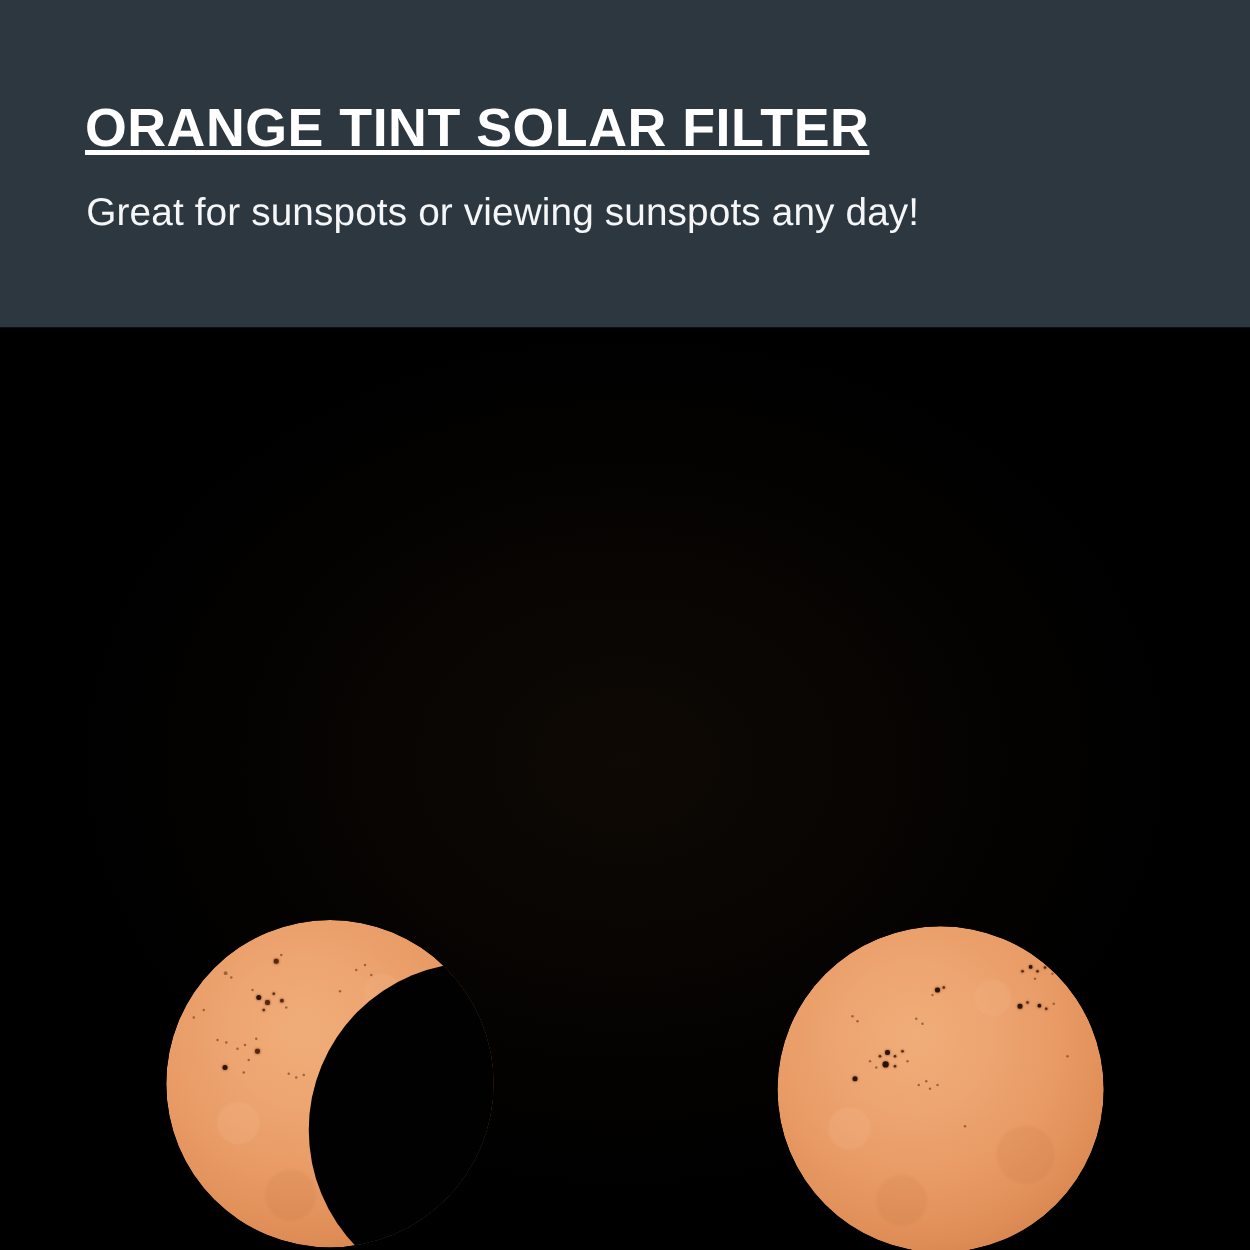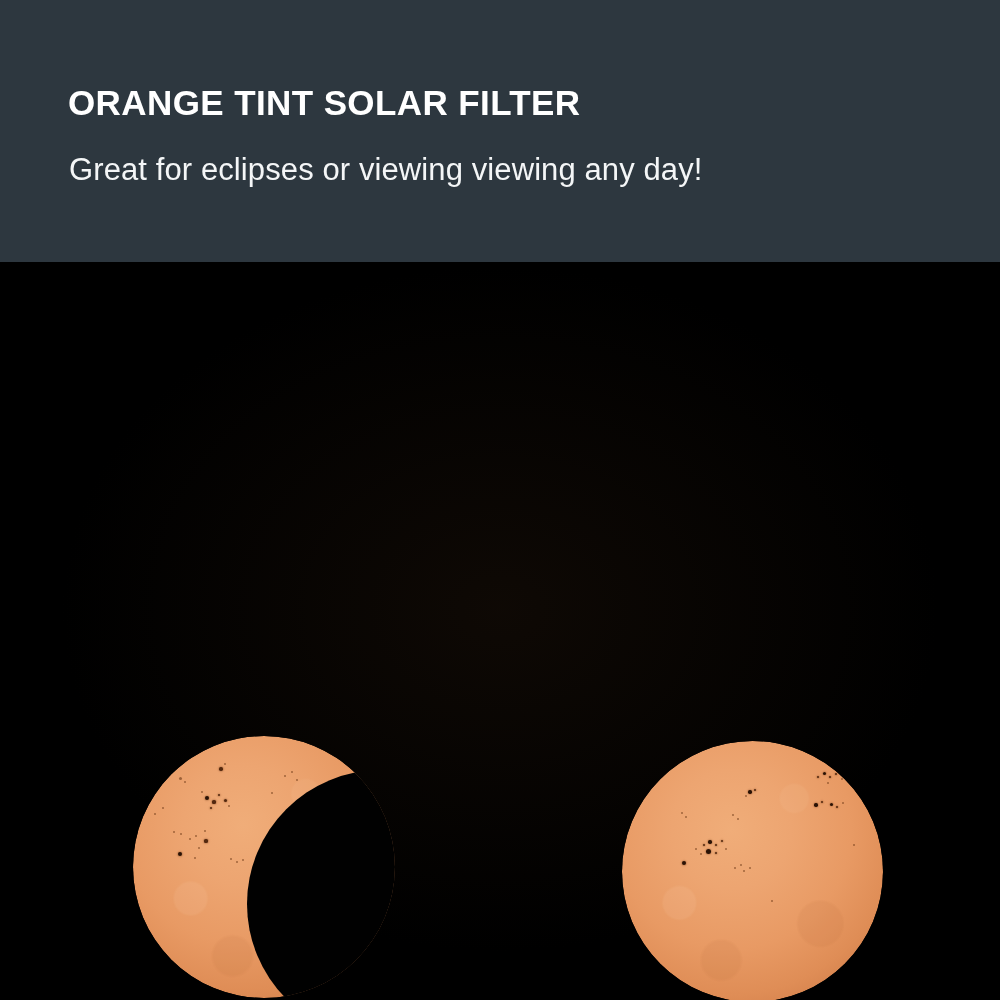--- a/index.html
+++ b/index.html
@@ -24,27 +24,28 @@
     background:#2d373f;
   }
   #header-inner {
     position:absolute;
     left:68px; top:0;
     width:900px; height:262px;
   }
   #headline {
     position:absolute;
     left:0; top:78px;
-    font-size:35px;
+    font-size:43px;
     line-height:50px;
     font-weight:bold;
     letter-spacing:0.4px;
     color:#ffffff;
     text-transform:uppercase;
     white-space:nowrap;
+    text-decoration:underline;
   }
   #subheadline {
     position:absolute;
     left:1px; top:150px;
     font-size:31px;
     line-height:40px;
     font-weight:normal;
     letter-spacing:0.1px;
     color:#f4f6f7;
     white-space:nowrap;
@@ -140,21 +141,21 @@
   }
 </style>
 </head>
 <body>
 
 <div id="promo-card">
 
   <div id="header-band" style="background: rgb(45, 55, 63);">
     <div id="header-inner">
       <div id="headline" style="color: rgb(255, 255, 255);">ORANGE TINT SOLAR FILTER</div>
-      <div id="subheadline" style="color: rgb(244, 246, 247);">Great for eclipses or viewing viewing any day!</div>
+      <div id="subheadline" style="color: rgb(244, 246, 247);">Great for sunspots or viewing sunspots any day!</div>
     </div>
   </div>
 
   <div id="photo-stage" style="background: rgb(0, 0, 0);">
     <div id="stage-vignette"></div>
 
     <div id="sun-eclipsed" class="sun">
       <div class="sun-face"></div>
       <div class="sun-mottle"></div>
       <div class="sun-limb"></div>

